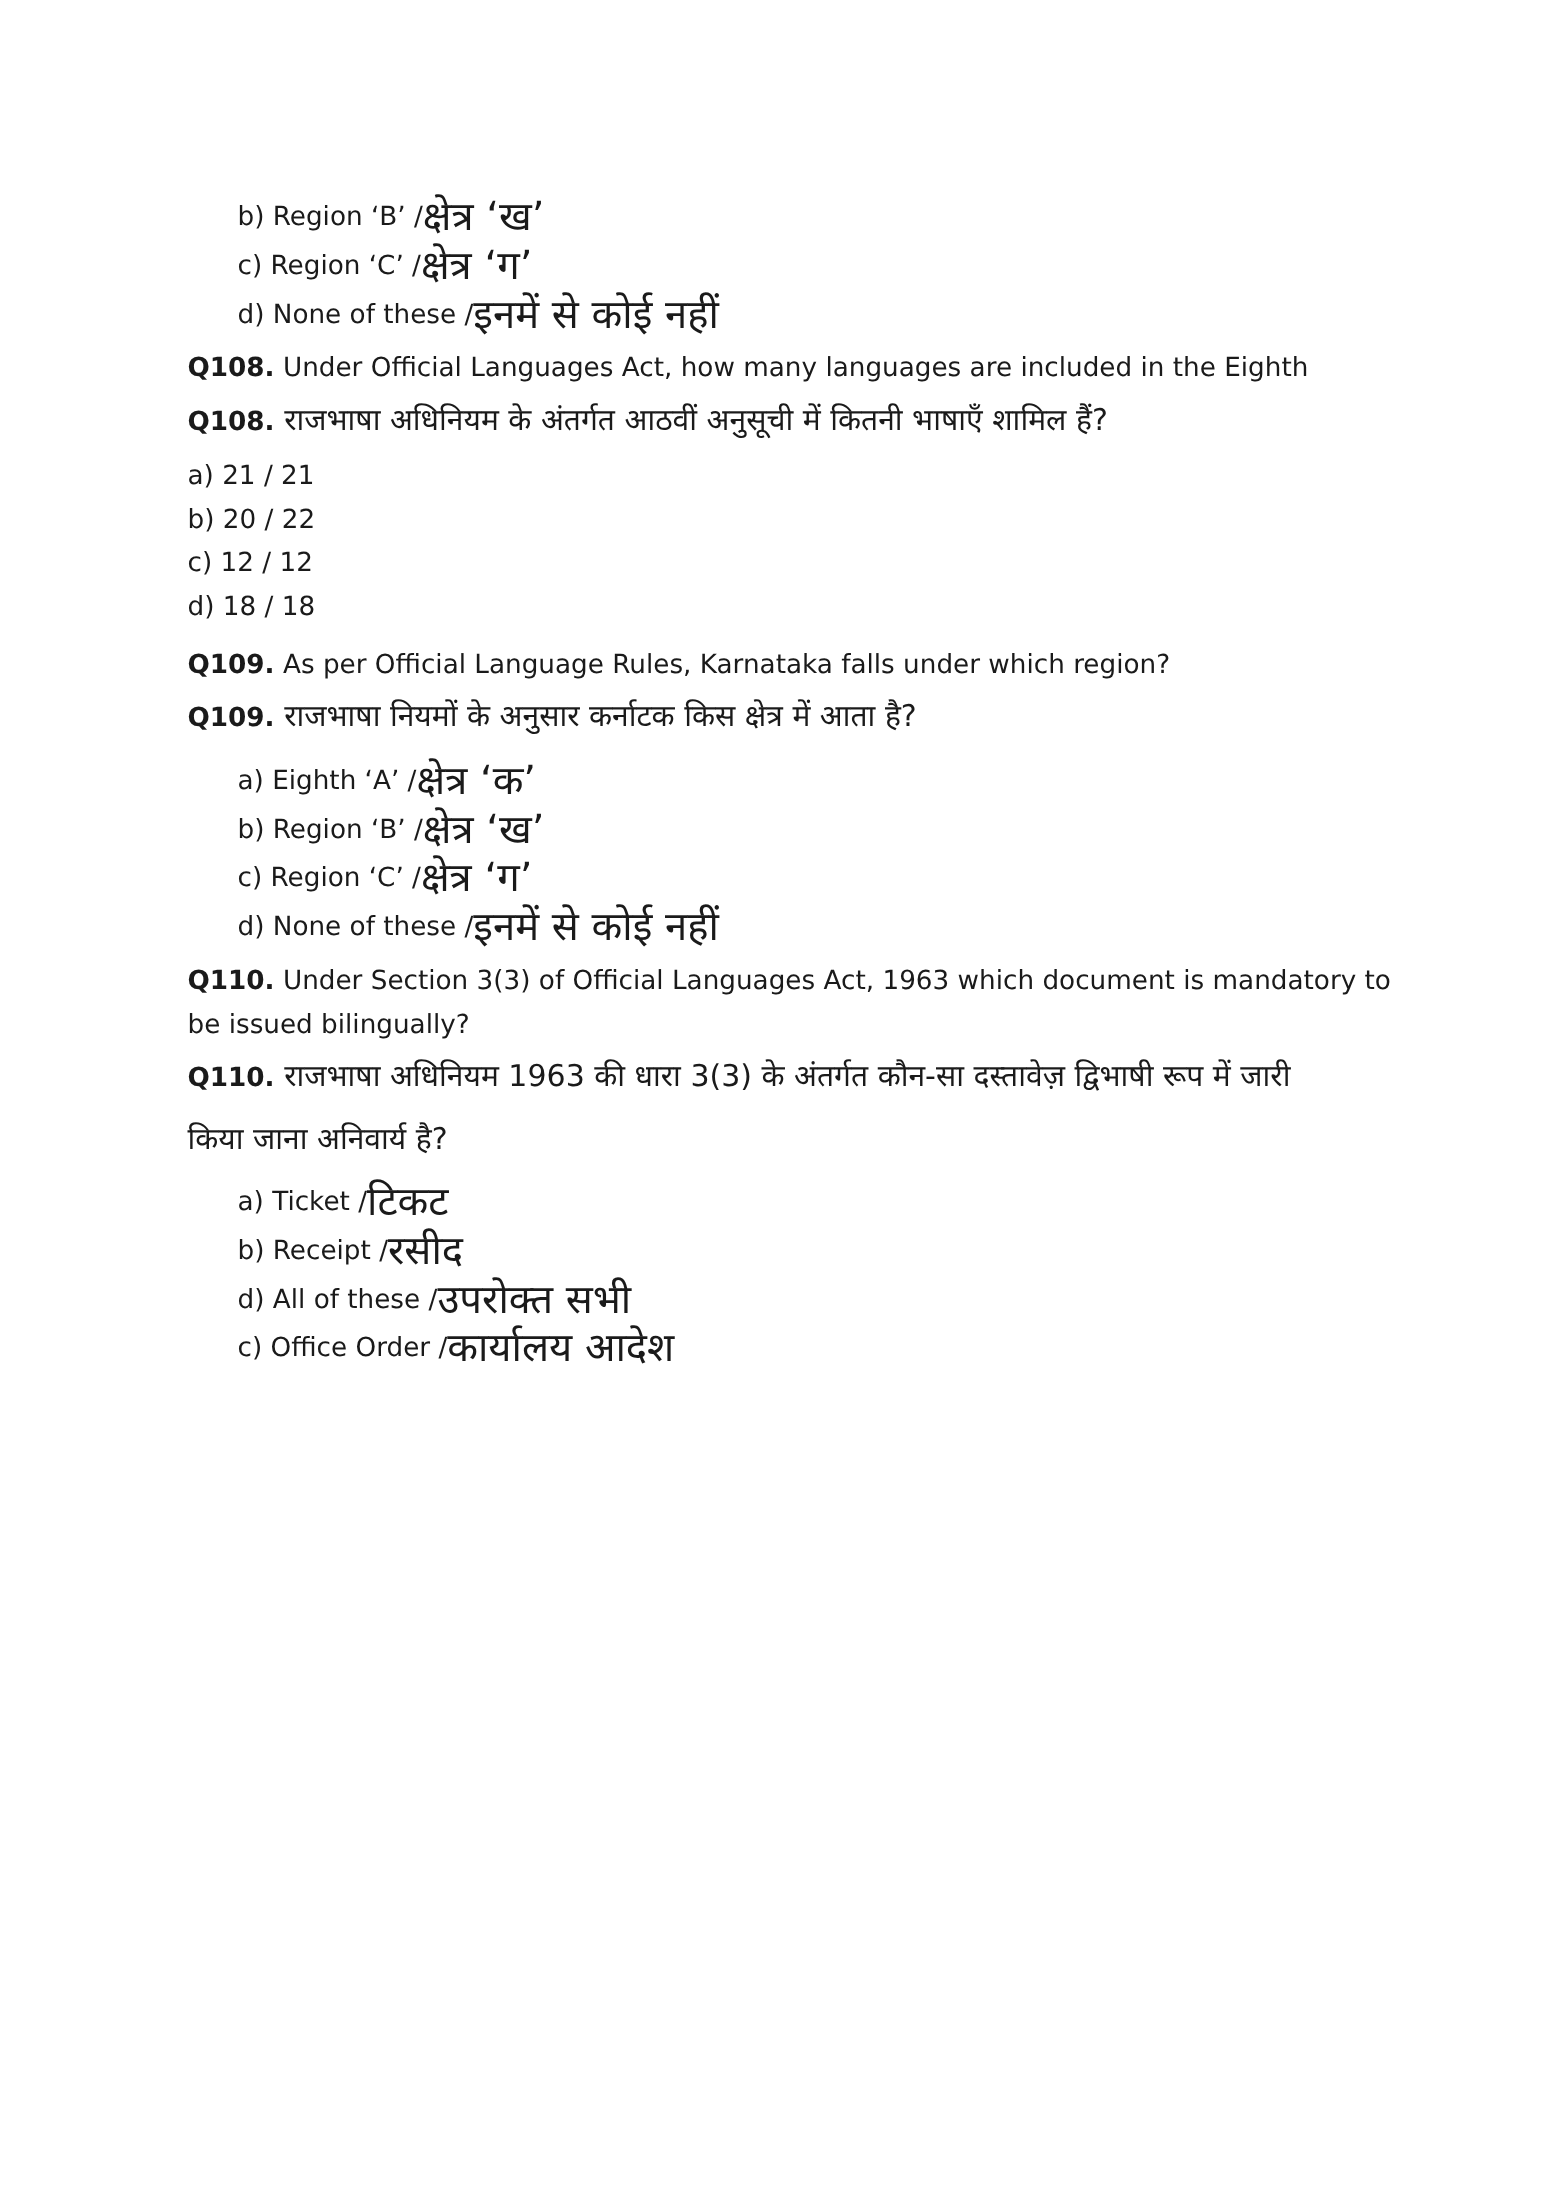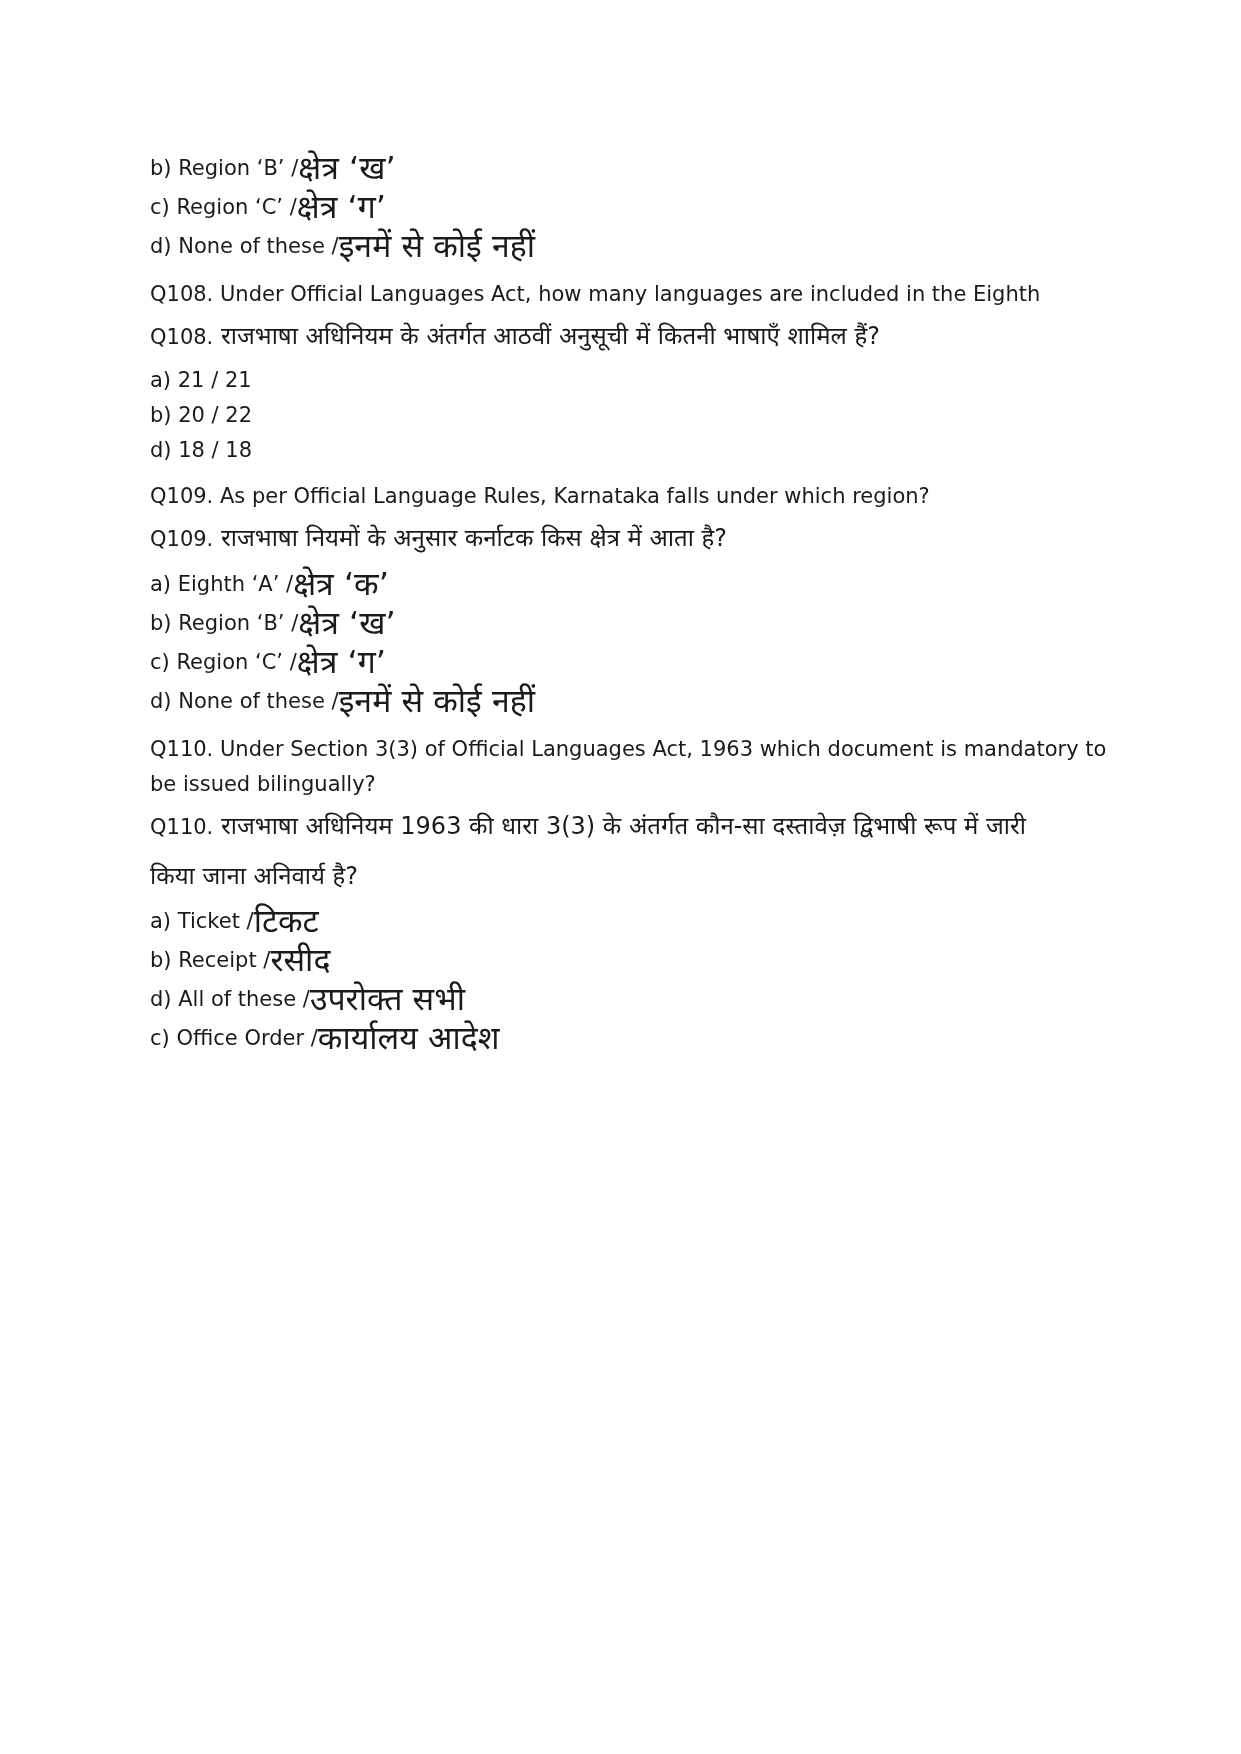--- a/index.html
+++ b/index.html
@@ -3,25 +3,25 @@
 <meta charset="utf-8">
 <style>
   html, body { margin: 0; padding: 0; background: #ffffff; }
   body {
     width: 1241px; height: 1754px; position: relative; overflow: hidden;
     font-family: "DejaVu Sans", "Liberation Sans", sans-serif;
     color: #1a1a1a;
   }
   .page { position: absolute; left: 150px; top: 148px; width: 940px; }
   .line { font-size: 21px; line-height: 28px; white-space: nowrap; }
-  .opt { height: 39px; display: flex; align-items: center; }
+  .opt { height: 39px; display: flex; align-items: flex-end; margin-left: 40px; }
   .optnum { height: 35px; display: flex; align-items: center; }
   .q-en { font-size: 21px; line-height: 35px; }
   .q-hi { font-size: 24px; line-height: 49px; }
-  .qid { font-weight: normal; margin-top: 16px; }
+  .qid { font-weight: bold; margin-top: 16px; }
   .gap { height: 12px; }
   .hi { font-size: 32px; }
 </style>
 </head>
 <body>
 
 <div class="page">
 
   <div>
     <div class="line opt">
@@ -38,20 +38,21 @@
       </div>
   </div>
 
   <div class="gap"></div>
 
   <div>
     <div class="line q-en"><span class="qid">Q108.</span><span> Under Official Languages Act, how many languages are included in the Eighth</span></div>
     <div class="line q-hi"><span class="qid" style="font-size:21px">Q108.</span><span> राजभाषा अधिनियम के अंतर्गत आठवीं अनुसूची में कितनी भाषाएँ शामिल हैं?</span></div>
     <div class="line optnum">a) 21 / 21</div>
     <div class="line optnum">b) 20 / 22</div>
+    <div class="line optnum">c) 12 / 12</div>
     <div class="line optnum">d) 18 / 18</div>
   </div>
 
   <div class="gap"></div>
 
   <div>
     <div class="line q-en"><span class="qid">Q109.</span><span> As per Official Language Rules, Karnataka falls under which region?</span></div>
     <div class="line q-hi"><span class="qid" style="font-size:21px">Q109.</span><span> राजभाषा नियमों के अनुसार कर्नाटक किस क्षेत्र में आता है?</span></div>
     <div class="line opt">
         <span>a) Eighth ‘A’ / </span>

